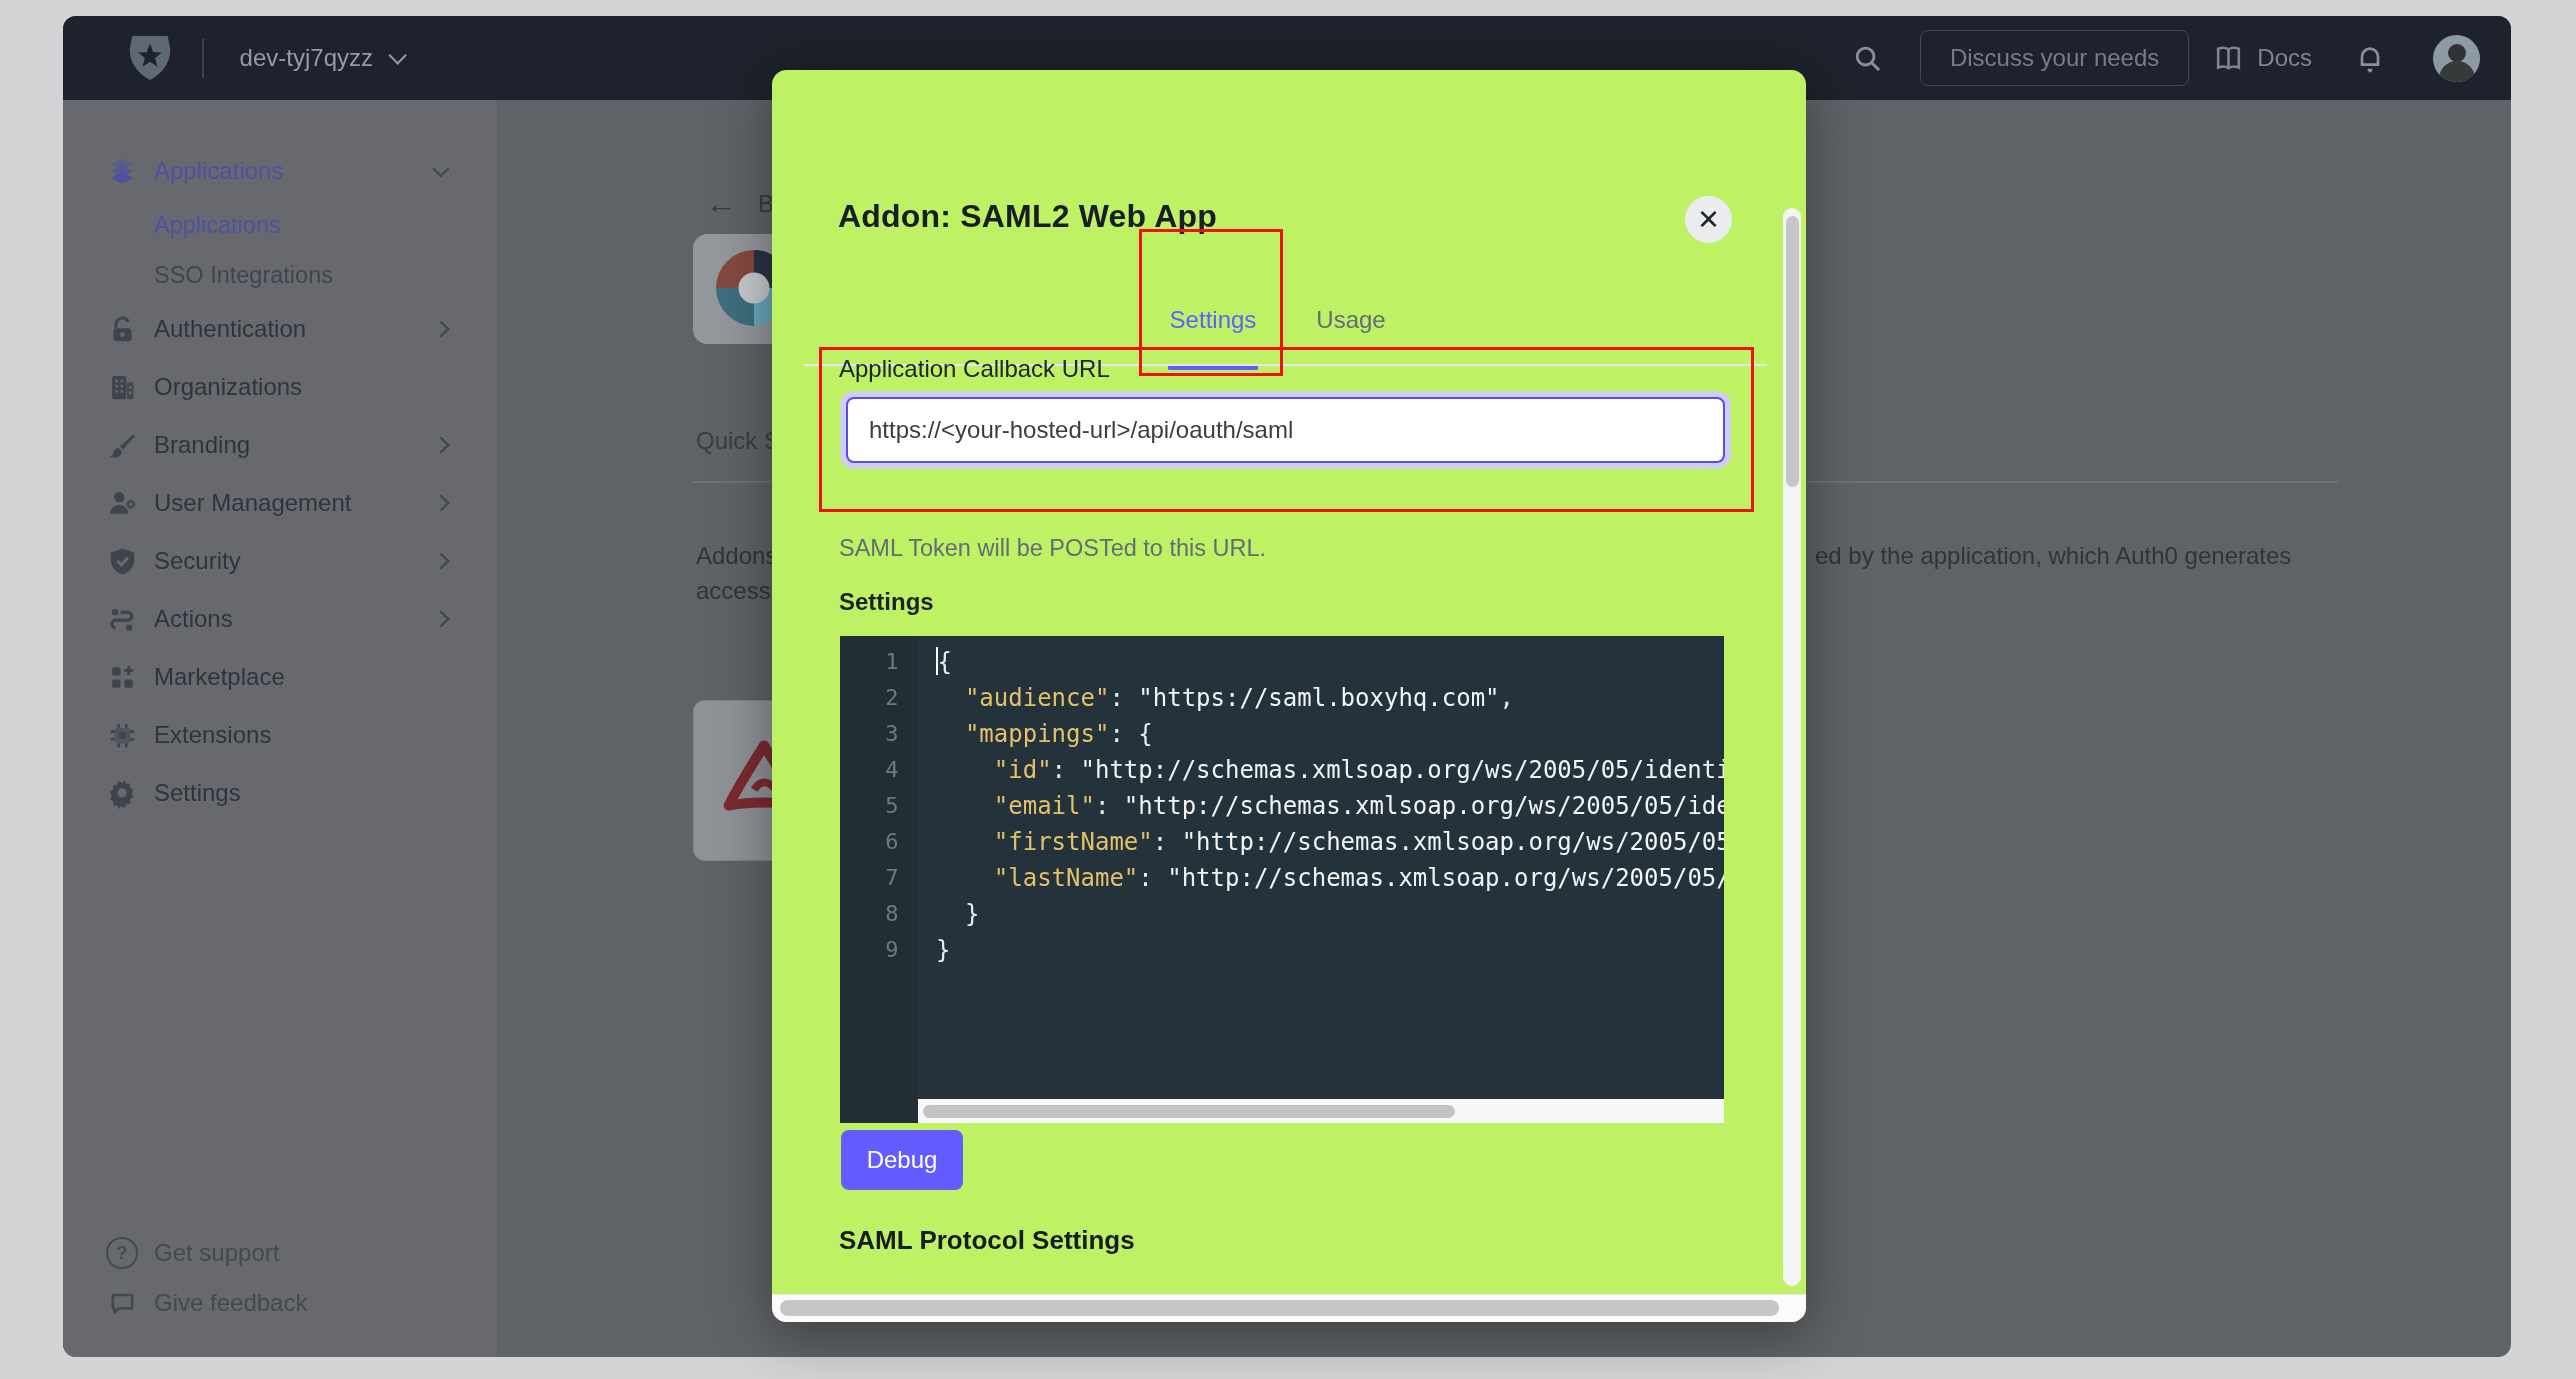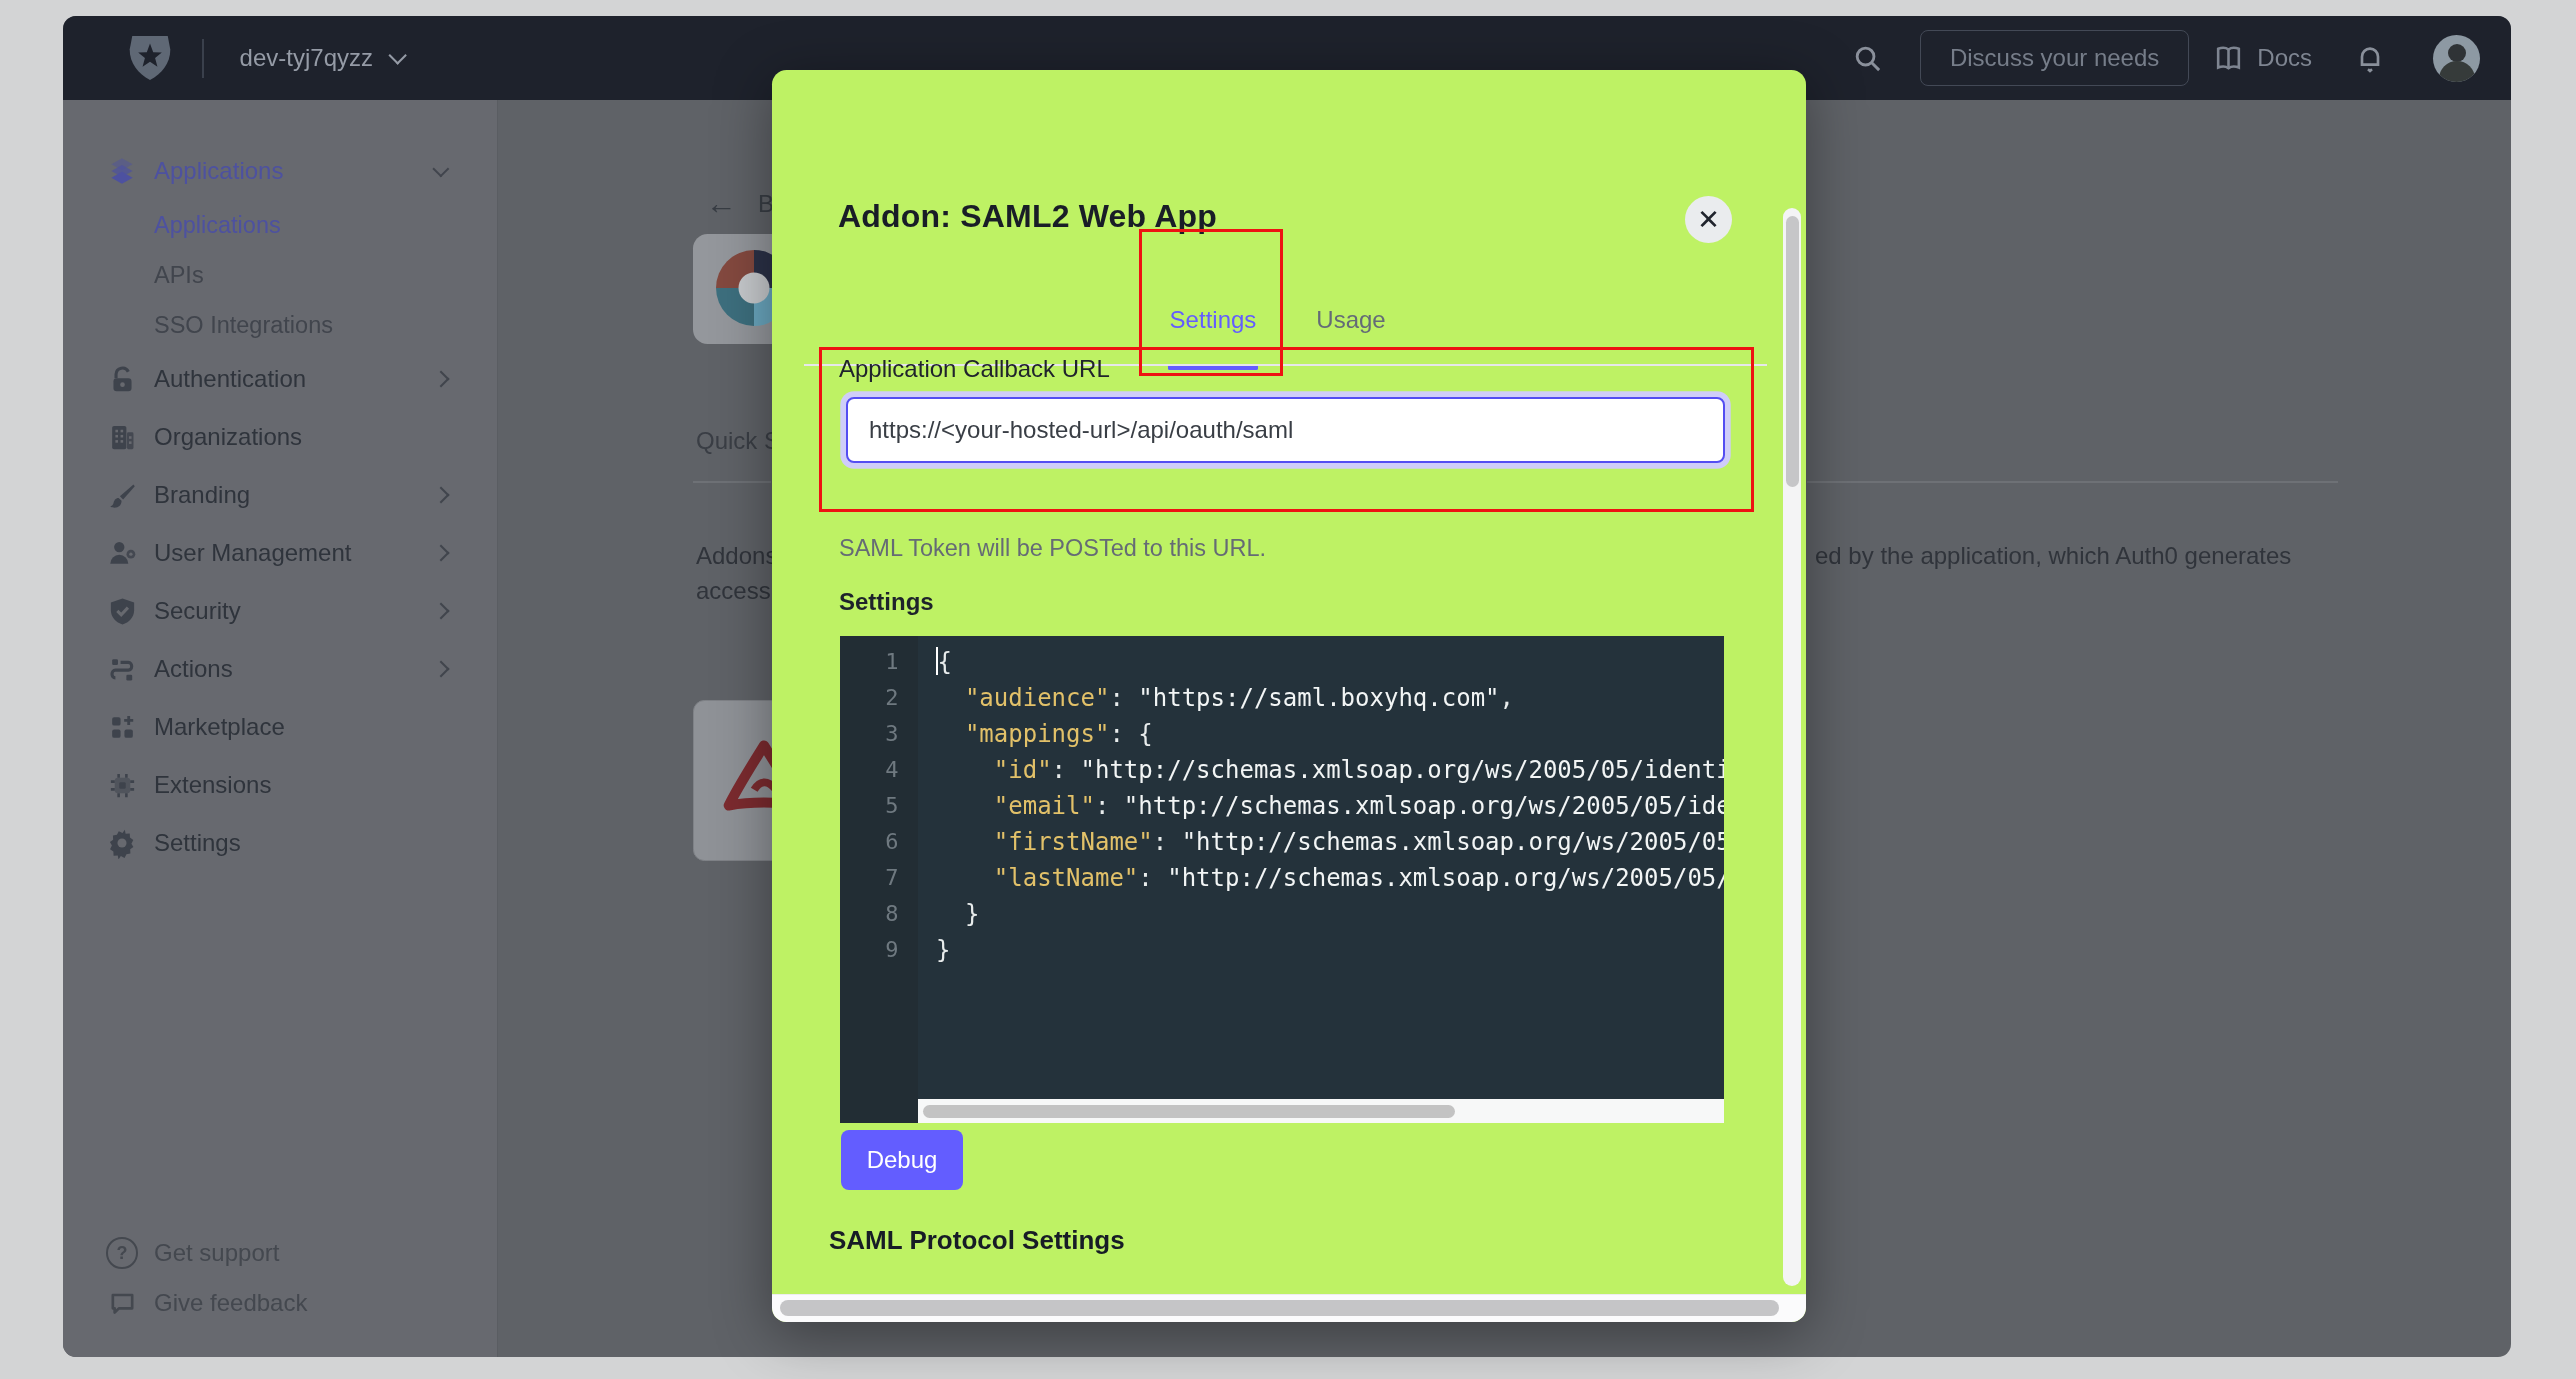--- a/index.html
+++ b/index.html
@@ -94,21 +94,21 @@
   .ed-code{flex:1;background:#24323b;padding:8px 0 0 18px;overflow:hidden;}
   .code-line{height:36px;line-height:36px;font-size:24px;white-space:pre;}
   .tk-p{color:#e8ecec;} .tk-k{color:#e2c169;} .tk-s{color:#f2f5f5;}
   .cursor-bar{display:inline-block;width:2.4px;height:27.5px;background:#fff;vertical-align:-4.9px;margin-right:-0.8px;}
   .ed-hscroll{height:24px;display:flex;flex:0 0 auto;}
   .ed-hscroll .corner{width:78px;background:#222d34;flex:0 0 auto;}
   .ed-hscroll .track{flex:1;background:#f7f8f8;position:relative;}
   .ed-hscroll .thumb{position:absolute;left:4.9px;top:5.7px;height:13px;width:66%;background:#c3c3c3;border-radius:6.5px;cursor:pointer;}
   .debug-btn{position:absolute;left:69px;top:1060px;width:122px;height:60px;background:#635dff;border:none;
     border-radius:8px;color:#fff;font-size:24px;cursor:pointer;font-family:"Liberation Sans",sans-serif;}
-  .protocol-label{position:absolute;left:57px;top:1155px;font-size:26px;font-weight:bold;color:#171c26;}
+  .protocol-label{position:absolute;left:67px;top:1155px;font-size:26px;font-weight:bold;color:#171c26;}
   .m-vscroll{position:absolute;right:4.9px;top:138px;bottom:36px;width:18px;background:#f4f4f5;border-radius:9px;}
   .m-vscroll .thumb{position:absolute;left:2.4px;top:8px;width:13px;height:271px;background:#c6c6c8;border-radius:6.5px;cursor:pointer;}
   .m-hscroll{position:absolute;left:0;right:0;bottom:0;height:27.5px;background:#fbfbfc;border-top:1.6px solid #ededee;
     border-radius:0 0 14.6px 14.6px;}
   .m-hscroll .thumb{position:absolute;left:8px;top:5.7px;height:16px;width:999px;background:#c5c5c7;border-radius:8px;cursor:pointer;}
 </style>
 </head>
 <body>
 
 <div class="app">
@@ -160,23 +160,20 @@
               <path d="M12 12.5 L20 17 12 21.5 4 17Z" fill="currentColor"></path>
             </svg>
           </span>
           <span class="s-label">Applications</span>
           <span class="s-chevron down"></span>
         </div>
         <div class="side-item sub active">
           <span class="s-label">Applications</span>
         </div>
         <div class="side-item sub">
-          <span class="s-label">APIs</span>
-        </div>
-        <div class="side-item sub">
           <span class="s-label">SSO Integrations</span>
         </div>
         <div class="side-item">
           <span class="s-icon">
             <svg width="31" height="31" viewBox="0 0 24 24">
               <path d="M7 11 V8 a5 5 0 0 1 9.5 -2" fill="none" stroke="currentColor" stroke-width="2.4"></path>
               <rect x="5" y="11" width="14" height="10" rx="2.5" fill="currentColor"></rect>
               <circle cx="12" cy="16" r="1.8" fill="#67696f"></circle>
             </svg>
           </span>

